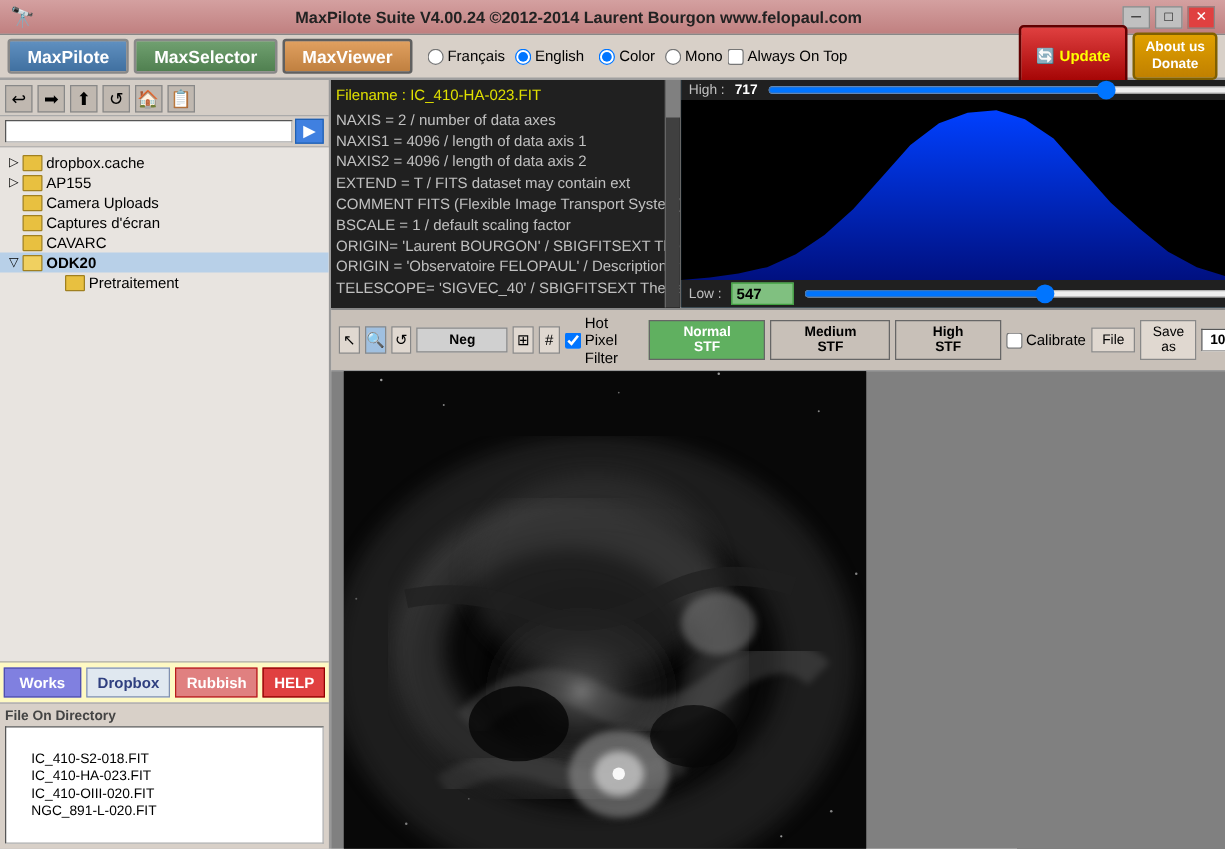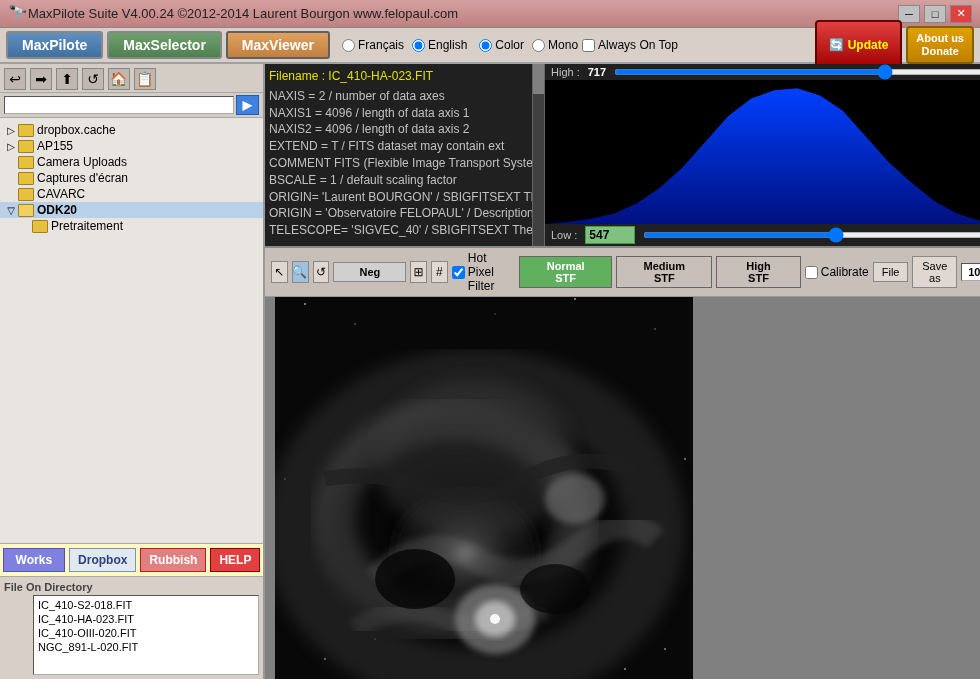--- a/index.html
+++ b/index.html
@@ -8,21 +8,21 @@
     
     .title-bar {
       background: linear-gradient(to bottom, #d4a0a0, #c08080);
       height: 28px;
       display: flex;
       align-items: center;
       justify-content: space-between;
       padding: 0 8px;
       border-bottom: 1px solid #888;
     }
-    .title-bar-text { font-size: 13px; font-weight: normal; color: #222; flex: 1; text-align: left; }
+    .title-bar-text { font-size: 13px; font-weight: bold; color: #222; flex: 1; text-align: center; }
     .title-bar-buttons { display: flex; gap: 4px; }
     .title-btn {
       width: 22px; height: 18px; background: #c0c0c0; border: 1px solid #888;
       cursor: pointer; font-size: 11px; display: flex; align-items: center; justify-content: center;
     }
     .title-btn.close { background: #e04040; color: white; }
 
     
     .nav-bar {
       background: #d8d0c8;
@@ -156,21 +156,21 @@
     .rubbish-btn { background: #e08080; color: white; font-weight: bold; border: 1px solid #b91c1c; padding: 4px 8px; cursor: pointer; flex: 1; }
     .help-btn { background: #e04040; color: white; font-weight: bold; border: 1px solid #900000; padding: 4px 8px; cursor: pointer; }
 
     
     .file-section {
       padding: 4px;
       border-top: 1px solid #aaa;
       background: #d8d0c8;
     }
     .file-section-label { font-size: 11px; color: #444; margin-bottom: 2px; font-weight: bold; }
-    .file-list { background: white; border: 1px inset #aaa; padding: 2px; min-height: 80px; margin-left: 29px; }
+    .file-list { background: white; border: 1px inset #aaa; padding: 18px; min-height: 80px; }
     .file-item { padding: 1px 2px; font-size: 11px; cursor: pointer; }
 
     
     .right-panel {
       flex: 1;
       display: flex;
       flex-direction: column;
       background: #c0c0c0;
     }
 
@@ -367,21 +367,21 @@
       <div class="tree-item">
         <span class="tree-expander"> </span>
         <span class="folder-icon"></span>
         <span>CAVARC</span>
       </div>
       <div class="tree-item" style="background:#b8d0e8;">
         <span class="tree-expander">▽</span>
         <span class="folder-icon folder-icon-open"></span>
         <span style="font-weight:bold;">ODK20</span>
       </div>
-      <div class="tree-item" style="padding-left: 18px;">
+      <div class="tree-item" style="padding-left: 38px;">
         <span class="tree-expander"> </span>
         <span class="folder-icon"></span>
         <span>Pretraitement</span>
       </div>
     </div>
 
     <div class="action-buttons">
       <button class="works-btn">Works</button>
       <button class="dropbox-btn">Dropbox</button>
       <button class="rubbish-btn">Rubbish</button>

